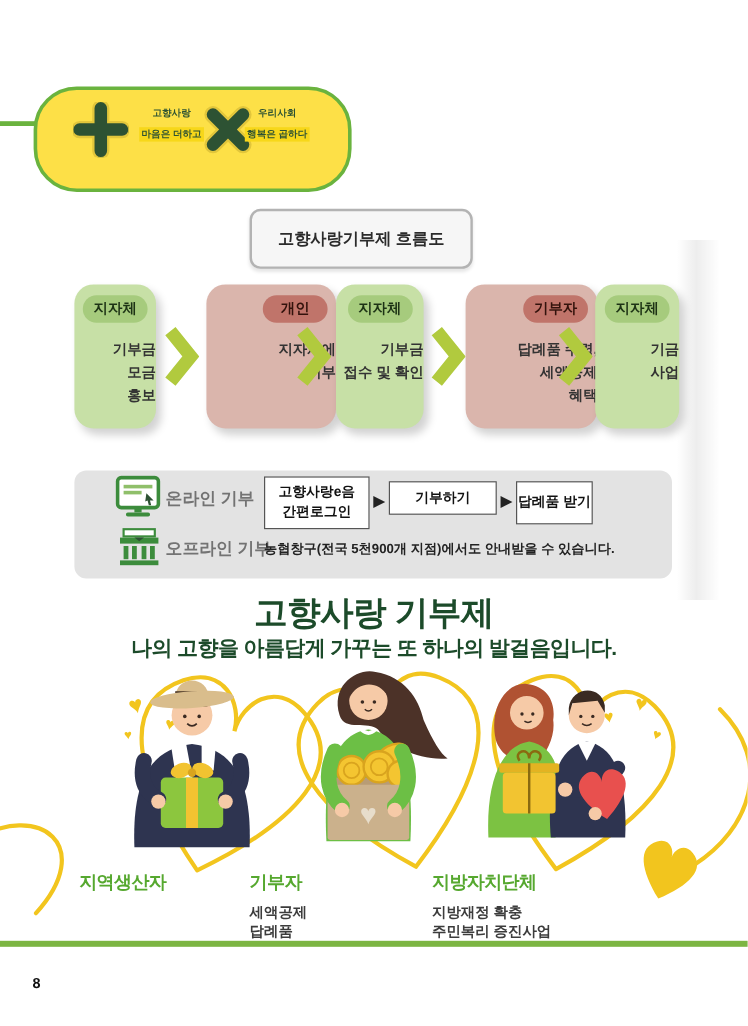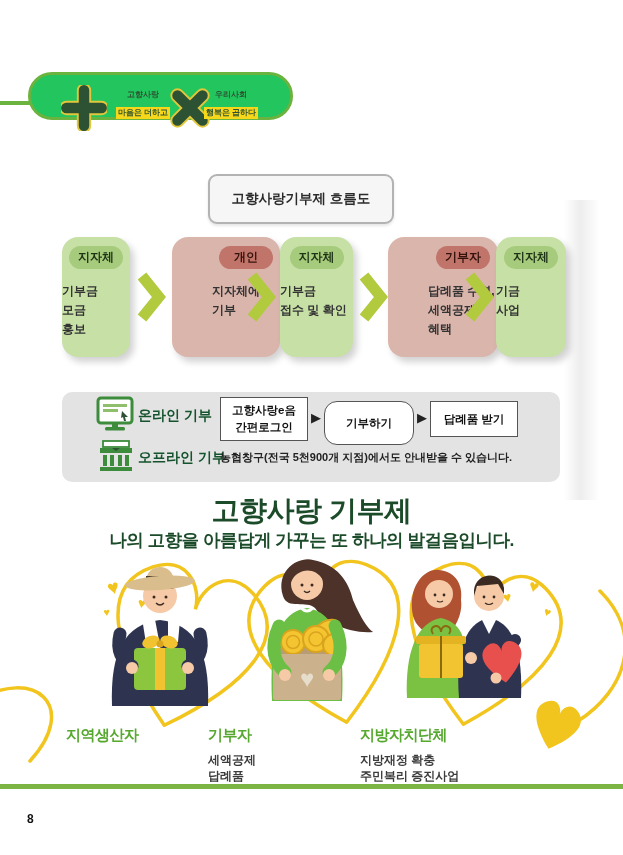--- a/index.html
+++ b/index.html
@@ -5,22 +5,22 @@
   html,body{margin:0;padding:0;}
   body{
     width:623px;height:855px;position:relative;overflow:hidden;
     background:#ffffff;
     font-family:"Liberation Sans","DejaVu Sans",sans-serif;
   }
   .abs{position:absolute;}
   
   .logo-line{left:0;top:101px;width:33px;height:4px;background:#6ab33e;}
   .logo-pill{
-    left:28px;top:72px;width:265px;height:48px;box-sizing:border-box;
-    border:3px solid #6ab33e;border-radius:36px;background:#22c55e;
+    left:28px;top:72px;width:265px;height:88px;box-sizing:border-box;
+    border:3px solid #6ab33e;border-radius:36px;background:#fde047;
   }
   .logo-pill .icon{position:absolute;top:10px;}
   .logo-txt{position:absolute;top:15px;width:62px;text-align:center;line-height:1.25;}
   .logo-txt .t1{display:block;font-size:8px;font-weight:bold;color:#2d5233;}
   .logo-txt .t2{display:inline-block;margin-top:5px;font-size:8px;font-weight:bold;color:#2d5233;background:#f7d71a;padding:1px 2px;}
   
   .flow-title{
     left:208px;top:174px;width:186px;height:50px;box-sizing:border-box;
     border:2px solid #b3b3b3;border-radius:9px;background:#f6f6f6;
     display:flex;align-items:center;justify-content:center;
@@ -34,34 +34,34 @@
   .s1{left:62px;width:68px;}
   .s2{left:172px;width:68px;}
   .s3{left:280px;width:73px;}
   .s4{left:388px;width:70px;}
   .s5{left:496px;width:70px;}
   .actor{margin:9px auto 0;width:54px;height:23px;border-radius:12px;
     display:flex;align-items:center;justify-content:center;
     font-size:12px;font-weight:bold;}
   .green .actor{background:#a6cb7d;color:#1d3315;}
   .pink .actor{background:#c0746a;color:#33120c;}
-  .step-body{margin-top:13px;text-align:left;font-size:12px;font-weight:bold;
+  .step-body{margin-top:13px;text-align:right;font-size:12px;font-weight:bold;
     color:#333;white-space:pre-line;line-height:1.6;}
   .chev{top:270px;}
   .crease{left:564px;top:200px;width:36px;height:300px;
     background:linear-gradient(to right,rgba(0,0,0,0) 0%,rgba(0,0,0,0.07) 45%,rgba(0,0,0,0) 100%);}
   
   .panel{left:62px;top:392px;width:498px;height:90px;background:#e3e3e3;border-radius:10px;}
-  .panel .lbl{position:absolute;font-size:14px;font-weight:bold;color:#14532d;}
+  .panel .lbl{position:absolute;font-size:14px;font-weight:bold;color:#737373;}
   .wb{position:absolute;background:#fff;border:1px solid #555;box-sizing:border-box;
     display:flex;align-items:center;justify-content:center;text-align:center;
     font-size:11.5px;font-weight:bold;color:#111;white-space:pre-line;line-height:1.45;}
   .wb1{left:158px;top:5px;width:88px;height:44px;}
-  .wb2{left:262px;top:9px;width:90px;height:44px;border-radius:13px;}
-  .wb3{left:368px;top:9px;width:88px;height:36px;}
+  .wb2{left:262px;top:9px;width:90px;height:28px;}
+  .wb3{left:368px;top:9px;width:64px;height:36px;}
   .arrow{position:absolute;font-size:13px;color:#222;top:18px;}
   .a1{left:249px;} .a2{left:355px;}
   .offline-desc{position:absolute;left:158px;top:58px;font-size:11px;font-weight:bold;color:#222;}
   
   .intro-title{left:0;right:0;top:492px;text-align:center;
     font-size:28px;font-weight:900;color:#1c4b2a;letter-spacing:-0.5px;}
   .intro-sub{left:0;right:0;top:528px;text-align:center;
     font-size:17.5px;font-weight:800;color:#1c4b2a;letter-spacing:-0.5px;}
   
   .benefit{top:726px;width:204px;}

